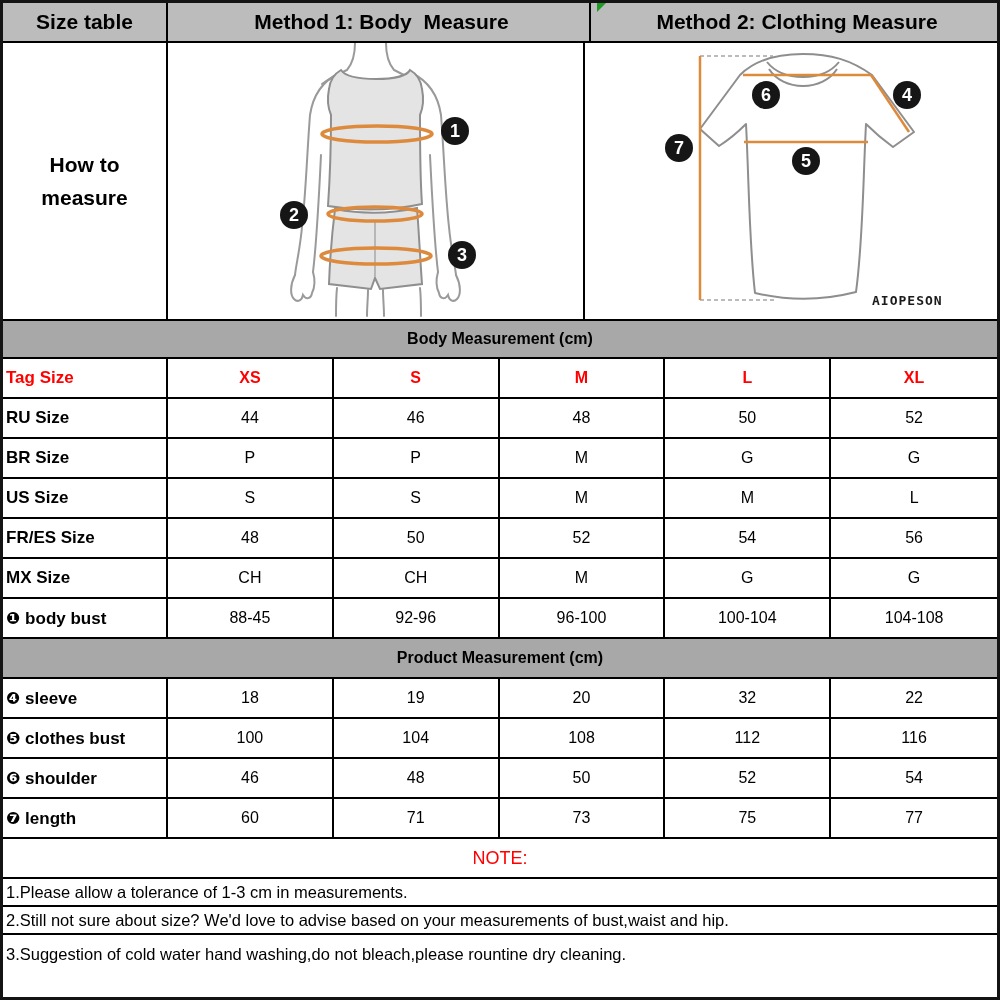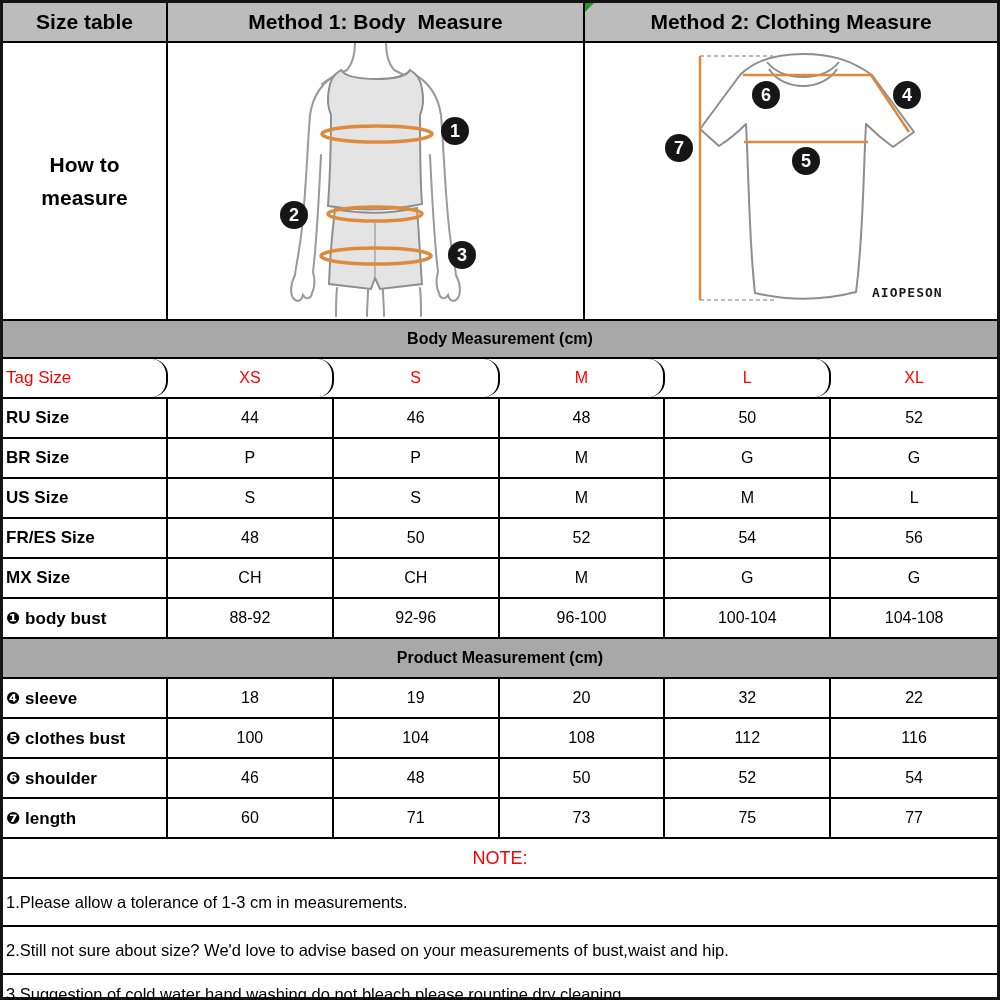--- a/index.html
+++ b/index.html
@@ -7,59 +7,59 @@
   .sheet{
     position:relative;width:1000px;height:1000px;margin:0 auto;
     background:#fff;border:3px solid #141414;
     font-family:"Liberation Sans","DejaVu Sans",sans-serif;color:#000;
   }
   .row{display:grid;grid-template-columns:165px 417px 1fr;width:100%;}
   .cell{position:relative;display:flex;align-items:center;justify-content:center;}
   .bR{border-right:2px solid #000;}
 
   
-  .top-header{height:40px;background:var(--header-grey,#bcbcbc);border-bottom:2px solid #000;}
+  .top-header{height:40px;background:var(--header-grey,#bcbcbc);border-bottom:2px solid #000;gap:6px;}
   .top-header .cell{font-weight:bold;font-size:21px;white-space:pre;}
   .green-tri{position:absolute;top:0;left:0;width:0;height:0;
     border-top:9px solid #1f9a27;border-right:9px solid transparent;}
 
   
   .measure-row{height:278px;background:#fff;border-bottom:2px solid #000;position:relative;}
   .howto{font-weight:bold;font-size:21px;line-height:33px;text-align:left;flex-direction:column;}
   .illus{position:absolute;left:0;top:0;width:994px;height:278px;pointer-events:none;}
   .marker{
     position:absolute;width:28px;height:28px;border-radius:50%;
     background:var(--marker-black,#161616);color:#fff;font-weight:bold;font-size:18px;
     display:flex;align-items:center;justify-content:center;line-height:1;
   }
   .m1{left:438px;top:74px;}  .m2{left:277px;top:158px;} .m3{left:445px;top:198px;}
   .m4{left:890px;top:38px;}  .m5{left:789px;top:104px;} .m6{left:749px;top:38px;}
   .m7{left:662px;top:91px;}
-  .brand{position:absolute;left:869px;top:242px;font-family:"DejaVu Sans Mono",monospace;
+  .brand{position:absolute;left:869px;top:250px;font-family:"DejaVu Sans Mono",monospace;
     font-weight:bold;font-size:13px;letter-spacing:1px;color:#1a1a1a;}
 
   
   .section-title{height:38px;display:flex;align-items:center;justify-content:center;
     background:var(--section-grey,#a8a8a8);border-bottom:2px solid #000;
     font-weight:bold;font-size:16px;}
   .section-title.tall{height:40px;}
 
   
   .trow{display:grid;grid-template-columns:165px repeat(5,1fr);height:40px;border-bottom:2px solid #000;}
   .trow .lbl{display:flex;align-items:center;padding-left:3px;font-weight:bold;font-size:17px;
     border-right:2px solid #000;}
   .trow .val{display:flex;align-items:center;justify-content:center;font-size:16px;
     border-right:2px solid #000;}
   .trow .val:last-child{border-right:none;}
-  .tag-row .lbl,.tag-row .val{color:var(--accent-red,#fe0000);font-weight:normal;border-radius:16px;}
+  .tag-row .lbl,.tag-row .val{color:var(--accent-red,#fe0000);font-weight:bold;}
 
   
   .note-title{height:40px;display:flex;align-items:center;justify-content:center;
     font-size:18px;color:var(--accent-red,#fe0000);border-bottom:2px solid #000;text-align:center;}
-  .note-row{height:48px;display:flex;align-items:center;padding-left:3px;font-size:16.5px;
+  .note-row{height:28px;display:flex;align-items:center;padding-left:3px;font-size:16.5px;
     border-bottom:2px solid #000;}
   .note-row.last{height:38px;border-bottom:none;}
 </style>
 </head>
 <body>
 
 <div class="sheet">
 
   <div class="row top-header">
     <div class="cell bR">Size table</div>
@@ -200,21 +200,21 @@
     <div class="lbl">MX Size</div>
     <div class="val">CH</div>
     <div class="val">CH</div>
     <div class="val">M</div>
     <div class="val">G</div>
     <div class="val">G</div>
   </div>
 
   <div class="trow">
     <div class="lbl">❶ body bust</div>
-    <div class="val">88-92</div>
+    <div class="val">88-45</div>
     <div class="val">92-96</div>
     <div class="val">96-100</div>
     <div class="val">100-104</div>
     <div class="val">104-108</div>
   </div>
 
   <div class="section-title tall">Product Measurement (cm)</div>
 
   <div class="trow">
     <div class="lbl">❹ sleeve</div>

